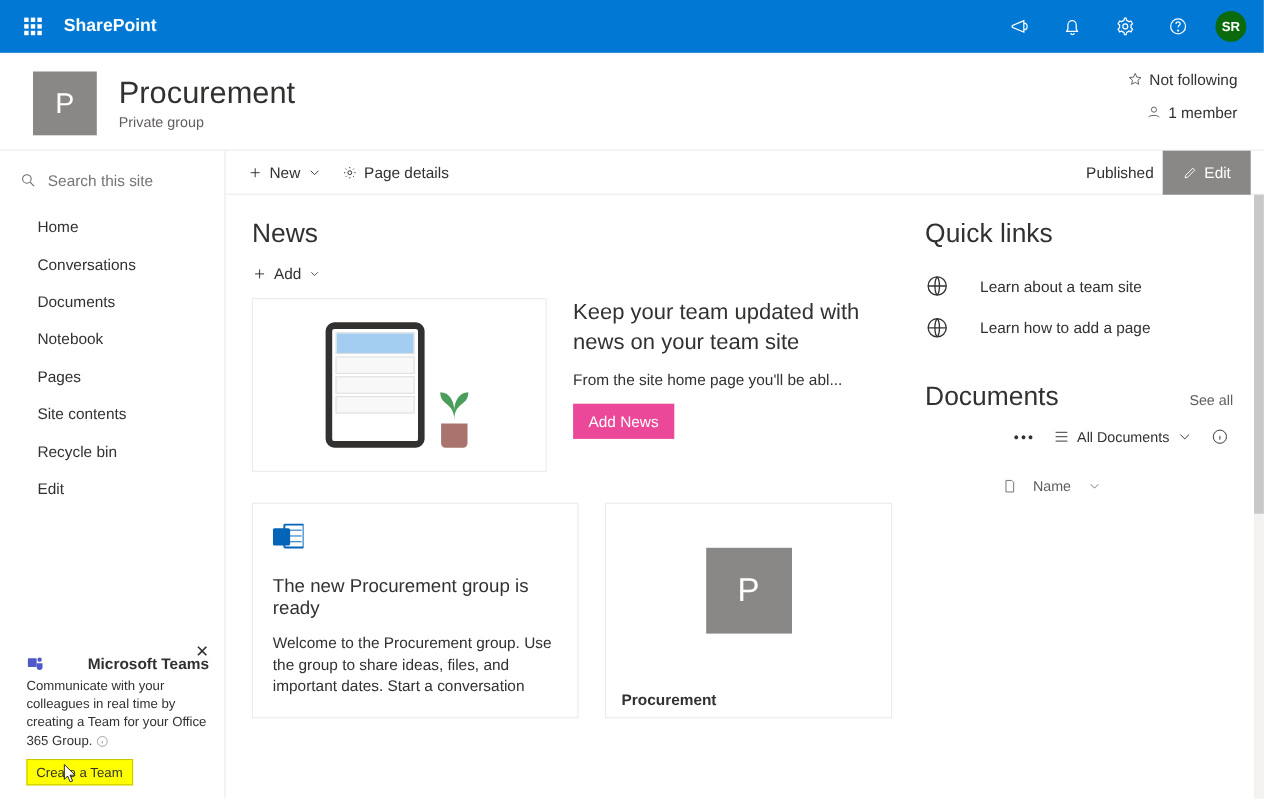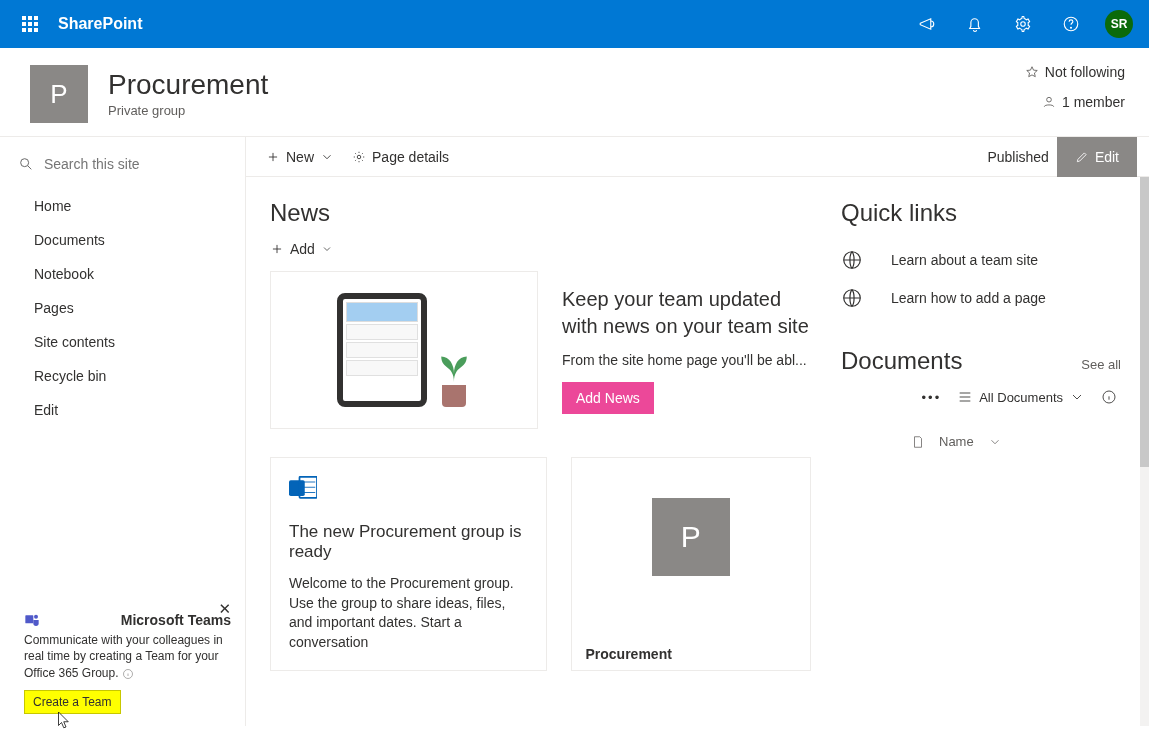--- a/index.html
+++ b/index.html
@@ -22,21 +22,21 @@
   .top-icon svg{width:18px;height:18px;fill:none;stroke:#fff;stroke-width:1.5;}
   .avatar{width:28px;height:28px;border-radius:50%;background:#0b6a0b;color:#fff;display:flex;align-items:center;justify-content:center;font-size:12px;font-weight:600;margin:0 10px;cursor:pointer;}
   .site-header{display:flex;align-items:center;padding:16px 24px 12px 30px;}
   .site-logo{width:58px;height:58px;background:var(--gray-tile);color:#fff;font-size:26px;display:flex;align-items:center;justify-content:center;margin-right:20px;}
   .site-title{font-size:28px;font-weight:400;line-height:1.1;}
   .site-sub{font-size:13px;color:var(--muted);margin-top:2px;}
   .site-header-right{margin-left:auto;text-align:right;font-size:14px;color:var(--text);}
   .site-header-right .row{display:flex;align-items:center;justify-content:flex-end;gap:6px;margin-bottom:14px;cursor:pointer;}
   .site-header-right svg{width:14px;height:14px;fill:none;stroke:#605e5c;stroke-width:1.5;}
   .layout{display:flex;height:calc(738px - 48px - 100px);border-top:1px solid var(--border);}
-  .left{width:246px;border-right:1px solid var(--border);padding:12px 0 0 0;display:flex;flex-direction:column;}
+  .left{width:205px;border-right:1px solid var(--border);padding:12px 0 0 0;display:flex;flex-direction:column;}
   .search{display:flex;align-items:center;gap:8px;padding:6px 14px 12px 18px;font-size:14px;color:#686868;cursor:text;}
   .search svg{width:18px;height:18px;fill:none;stroke:#686868;stroke-width:1.5;}
   .search input{border:none;outline:none;font-size:14px;color:#686868;width:100%;}
   .nav{margin-top:4px;}
   .nav-item{padding:9px 14px 9px 34px;font-size:14px;cursor:pointer;}
   .teams-card{margin-top:auto;position:relative;padding:10px 14px 12px 24px;font-size:12px;color:var(--text);}
   .teams-card .close{position:absolute;right:14px;top:-2px;font-size:15px;cursor:pointer;color:#323130;}
   .teams-title{font-weight:600;font-size:14px;display:flex;align-items:center;gap:24px;margin-bottom:4px;justify-content:space-between;}
   .teams-desc{color:var(--text);font-size:12px;line-height:1.4;margin-bottom:8px;}
   .teams-btn{display:inline-block;background:var(--yellow);border:1px solid #c7c700;padding:4px 8px;font-size:12px;cursor:pointer;}
@@ -46,21 +46,21 @@
   .cmd-item svg{width:14px;height:14px;fill:none;stroke:#323130;stroke-width:1.5;}
   .cmd-spacer{flex:1;}
   .cmd-status{font-size:14px;margin-right:0;}
   .edit-btn{height:40px;background:var(--gray-tile);color:#fff;display:flex;align-items:center;gap:6px;padding:0 18px;margin:-0px 0 -0px 8px;cursor:pointer;}
   .edit-btn svg{width:14px;height:14px;fill:none;stroke:#fff;stroke-width:1.5;}
   .content{flex:1;display:flex;gap:30px;padding:22px 28px 0 24px;overflow-y:auto;}
   .main{flex:1;min-width:0;}
   .aside{width:280px;flex-shrink:0;}
   h2{font-size:24px;font-weight:400;margin:0 0 14px 0;}
   .add-link{display:flex;align-items:center;gap:6px;font-size:14px;color:var(--text);margin-bottom:14px;cursor:pointer;}
-  .news-row{display:flex;gap:24px;margin-bottom:28px;align-items:center;}
+  .news-row{display:flex;gap:24px;margin-bottom:28px;}
   .news-illus{flex:0 0 268px;height:158px;border:1px solid var(--border);display:flex;align-items:center;justify-content:center;background:#fff;}
   .news-text{flex:1;}
   .news-text h3{font-size:20px;font-weight:400;margin:0 0 12px 0;color:var(--text);line-height:1.35;}
   .news-text p{font-size:14px;margin:0 0 14px 0;color:var(--text);}
   .dark-btn{background:#ec4899;color:#fff;border:none;padding:8px 14px;font-size:14px;cursor:pointer;}
   .activity-row{display:flex;gap:24px;}
   .card{flex:1;border:1px solid var(--border);padding:18px 18px;min-height:180px;}
   .card h4{margin:16px 0 12px 0;font-size:17px;font-weight:400;color:var(--text);}
   .card p{font-size:14px;color:var(--text);margin:0;line-height:1.4;}
   .card2{flex:1;border:1px solid var(--border);display:flex;flex-direction:column;align-items:center;}
@@ -161,20 +161,21 @@
   <div class="left">
     <div class="search">
       <svg viewBox="0 0 24 24">
           <circle cx="10" cy="10" r="6"></circle>
           <path d="M20 20l-5.5-5.5"></path>
         </svg>
       <input placeholder="Search this site" style="">
     </div>
     <div class="nav">
       <div class="nav-item">Home</div>
+      <div class="nav-item">Conversations</div>
       <div class="nav-item">Documents</div>
       <div class="nav-item">Notebook</div>
       <div class="nav-item">Pages</div>
       <div class="nav-item">Site contents</div>
       <div class="nav-item">Recycle bin</div>
       <div class="nav-item">Edit</div>
     </div>
     <div class="teams-card">
       <span class="close">✕</span>
       <div class="teams-title">

